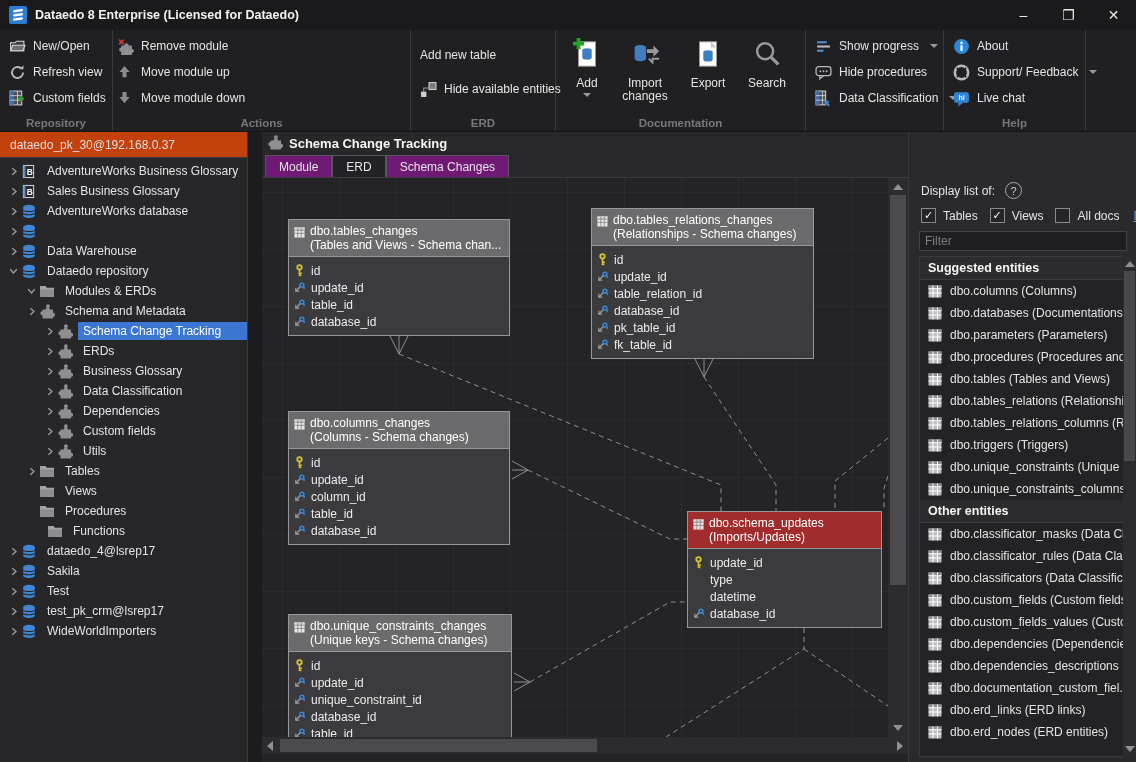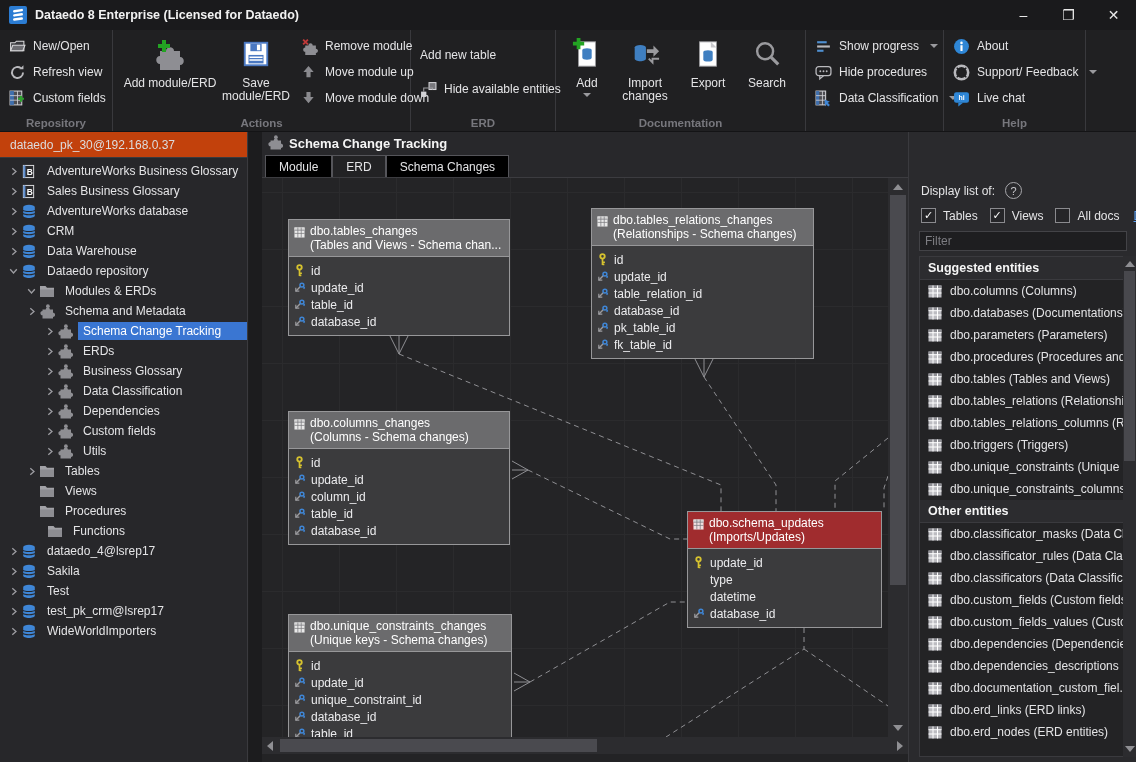--- a/index.html
+++ b/index.html
@@ -49,21 +49,21 @@
 
   #spacer { position:absolute; left:249px; top:132px; width:13px; height:630px; background:#1c1c1e; }
 
   #maincol { position:absolute; left:262px; top:132px; width:646px; height:630px; background:#232325; }
   #doc-header { height:23px; display:flex; align-items:center; gap:6px; padding-left:5px;
     background:#28282b; }
   #doc-header .title { font-weight:bold; font-size:13px; color:#f5f5f5; }
   #tabs { height:23px; display:flex; align-items:flex-end; background:#28282b;
     border-bottom:1px solid #3c3c40; padding-left:3px; }
   .tab { height:22px; padding:0 13px; display:flex; align-items:center;
-    border:1px solid #55555a; border-bottom:none; background:#000000; margin-right:0px; cursor:default; }
+    border:1px solid #55555a; border-bottom:none; background:#701a75; margin-right:0px; cursor:default; }
   .tab.active { background:#222224; }
 
   #canvas-wrap { position:relative; width:646px; height:559px; }
   #canvas { position:absolute; left:0; top:0; width:626px; height:559px; overflow:hidden;
     background:#242426;
     background-image:linear-gradient(#2b2b2d 1px, transparent 1px),
                      linear-gradient(90deg,#2b2b2d 1px, transparent 1px);
     background-size:57px 57px; background-position:20px 14px; }
   #rel-svg { position:absolute; left:0; top:0; }
 
@@ -162,43 +162,20 @@
                 <path d="M11 9h2.2v2.2h2.2v2.2h-2.2v2.2h-2.2v-2.2h-2.2v-2.2h2.2z" transform="translate(1,-2.2) scale(0.85)" fill="#2ea22e"></path>
               </svg>
             </span>
             <span>Custom fields</span>
           </div>
         </div>
         <div class="rgroup-label">Repository</div>
       </div>
       <div class="rgroup" style="width: 298px;">
         <div class="rmix">
-          <div class="rmix" style="padding: 2px 4px 0px 8px;">
-            <div class="rbig" style="width: 98px;">
-              <div class="bic">
-                <svg width="32" height="32" viewBox="0 0 32 32">
-                  <path d="M6 13h6c0-5 8-5 8 0h6v6c5 0 5 8 0 8v5h-6c0 4-8 4-8 0H6v-6c-5 0-5-8 0-8z" fill="#8e8e93"></path>
-                  <path d="M8 2h4v4h4v4h-4v4H8v-4H4V6h4z" fill="#23a323"></path>
-                </svg>
-              </div>
-              <div class="blabel">Add module/ERD</div>
-            </div>
-            <div class="rbig" style="width: 74px;">
-              <div class="bic">
-                <svg width="30" height="30" viewBox="0 0 32 32">
-                  <rect x="4" y="4" width="24" height="24" fill="#fff" stroke="#4a78c2" stroke-width="2"></rect>
-                  <rect x="10" y="5" width="12" height="8" fill="#4a78c2"></rect>
-                  <rect x="17" y="6" width="3.5" height="6" fill="#fff"></rect>
-                  <rect x="8" y="17" width="16" height="9" fill="#4a78c2"></rect>
-                  <path d="M9 19.5h14M9 22.5h14" stroke="#fff" stroke-width="1.6"></path>
-                </svg>
-              </div>
-              <div class="blabel">Save module/ERD</div>
-            </div>
-          </div>
           <div class="rrows" style="padding-left: 4px;">
             <div class="rrow">
               <span class="ric">
                 <svg width="17" height="17" viewBox="0 0 16 16">
                   <path d="M4 7h3c0-2.6 4-2.6 4 0h3v3c2.6 0 2.6 4 0 4v2H4v-3c-2.6 0-2.6-4 0-4z" fill="#8e8e93"></path>
                   <path d="M2 1.5 L6.5 6 M6.5 1.5 L2 6" stroke="#c23a3a" stroke-width="1.8"></path>
                 </svg>
               </span>
               <span>Remove module</span>
             </div>
@@ -429,21 +406,20 @@
           </span>
           <span class="tico">
             <svg width="16" height="15" viewBox="0 0 16 16">
               <g fill="#3f86d6">
                 <ellipse cx="8" cy="3.2" rx="6.2" ry="2.4"></ellipse>
                 <path d="M1.8 3.2v9.4c0 1.3 2.8 2.4 6.2 2.4s6.2-1.1 6.2-2.4V3.2c-1.3 1.8-11.1 1.8-12.4 0z"></path>
               </g>
               <path d="M1.8 6.6c1.3 1.8 11.1 1.8 12.4 0M1.8 10c1.3 1.8 11.1 1.8 12.4 0" stroke="#27272a" stroke-width="1.1" fill="none"></path>
             </svg>
           </span>
-          <span class="tlabel">CRM</span>
         </div>
         <div class="trow" style="padding-left: 6px;">
           <span class="texp">
             <svg width="8" height="9" viewBox="0 0 8 9">
               <path d="M2.3 1.2 L6 4.5 L2.3 7.8" fill="none" stroke="#9d9da2" stroke-width="1.3"></path>
             </svg>
           </span>
           <span class="tico">
             <svg width="16" height="15" viewBox="0 0 16 16">
               <g fill="#3f86d6">

